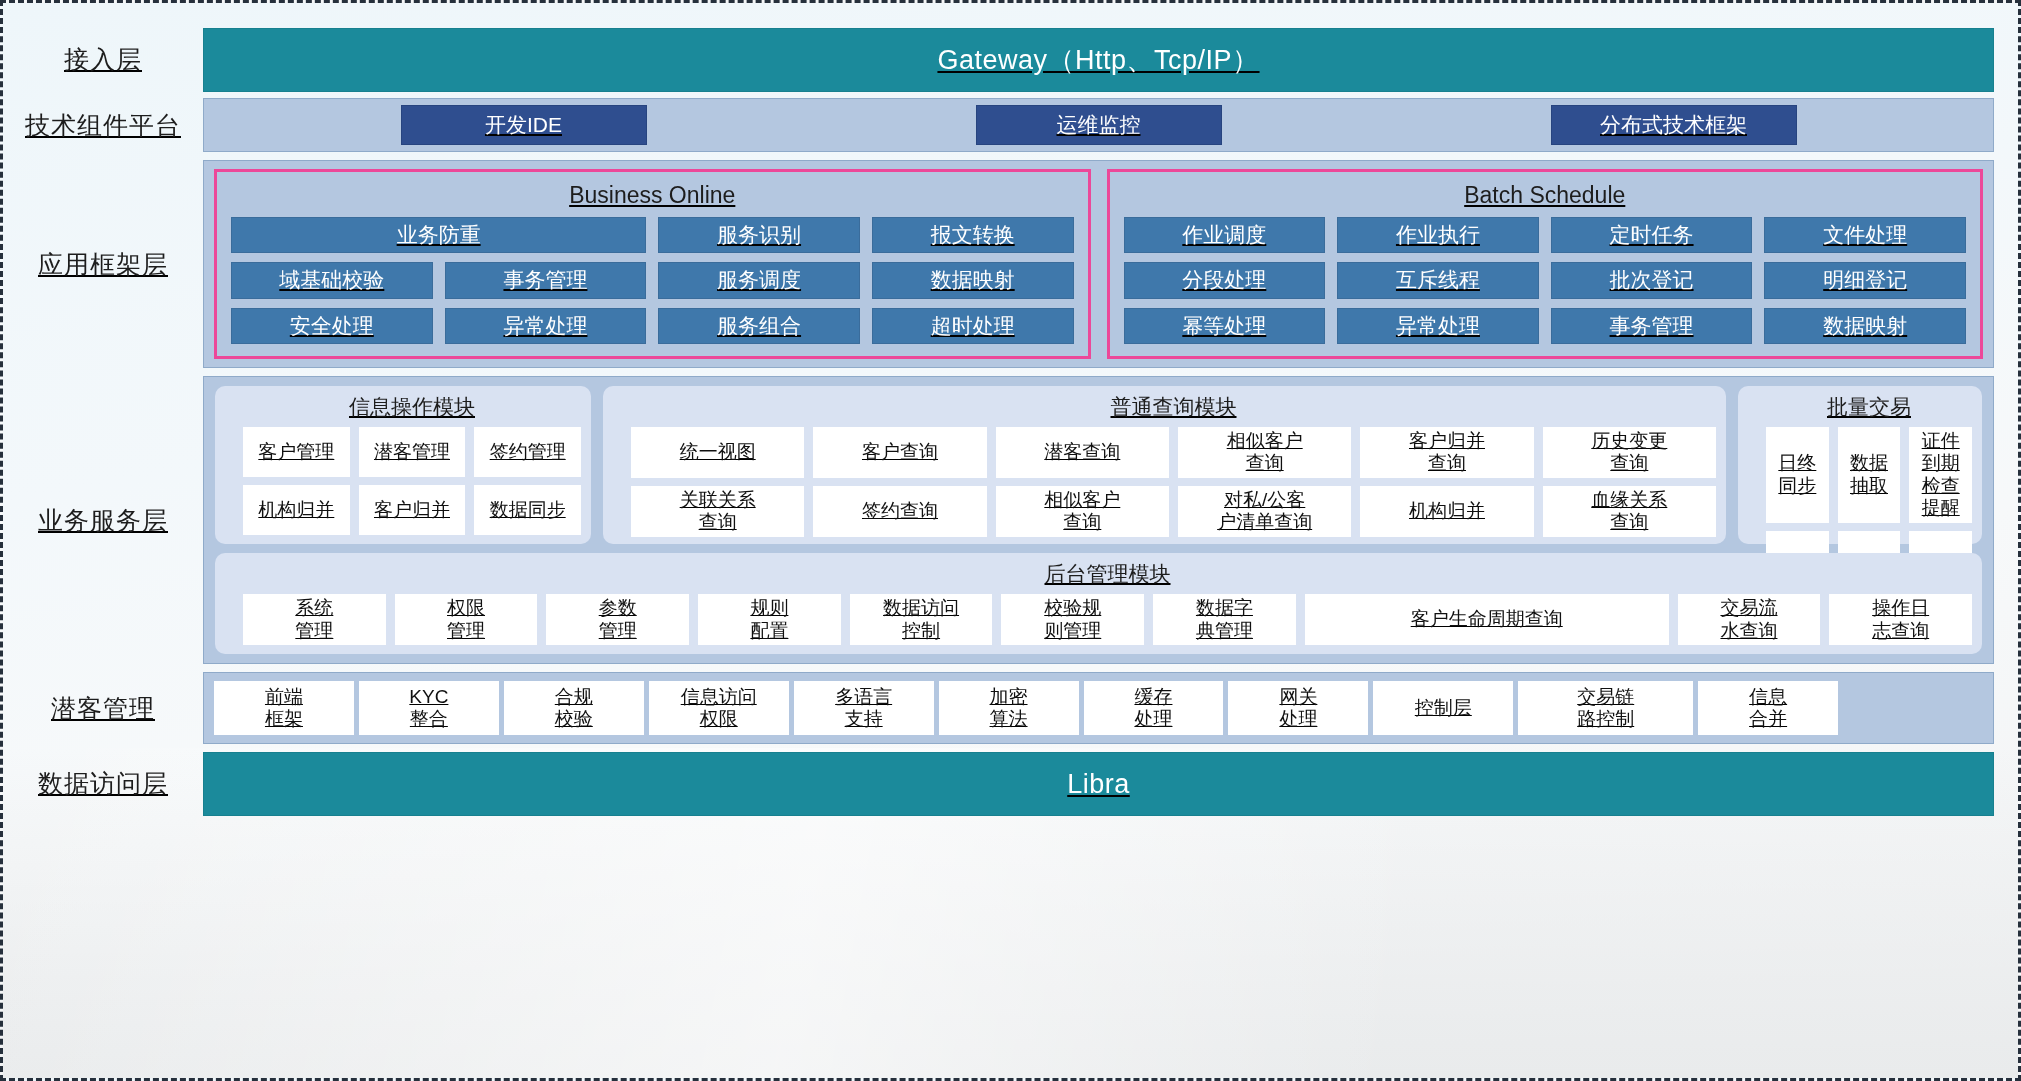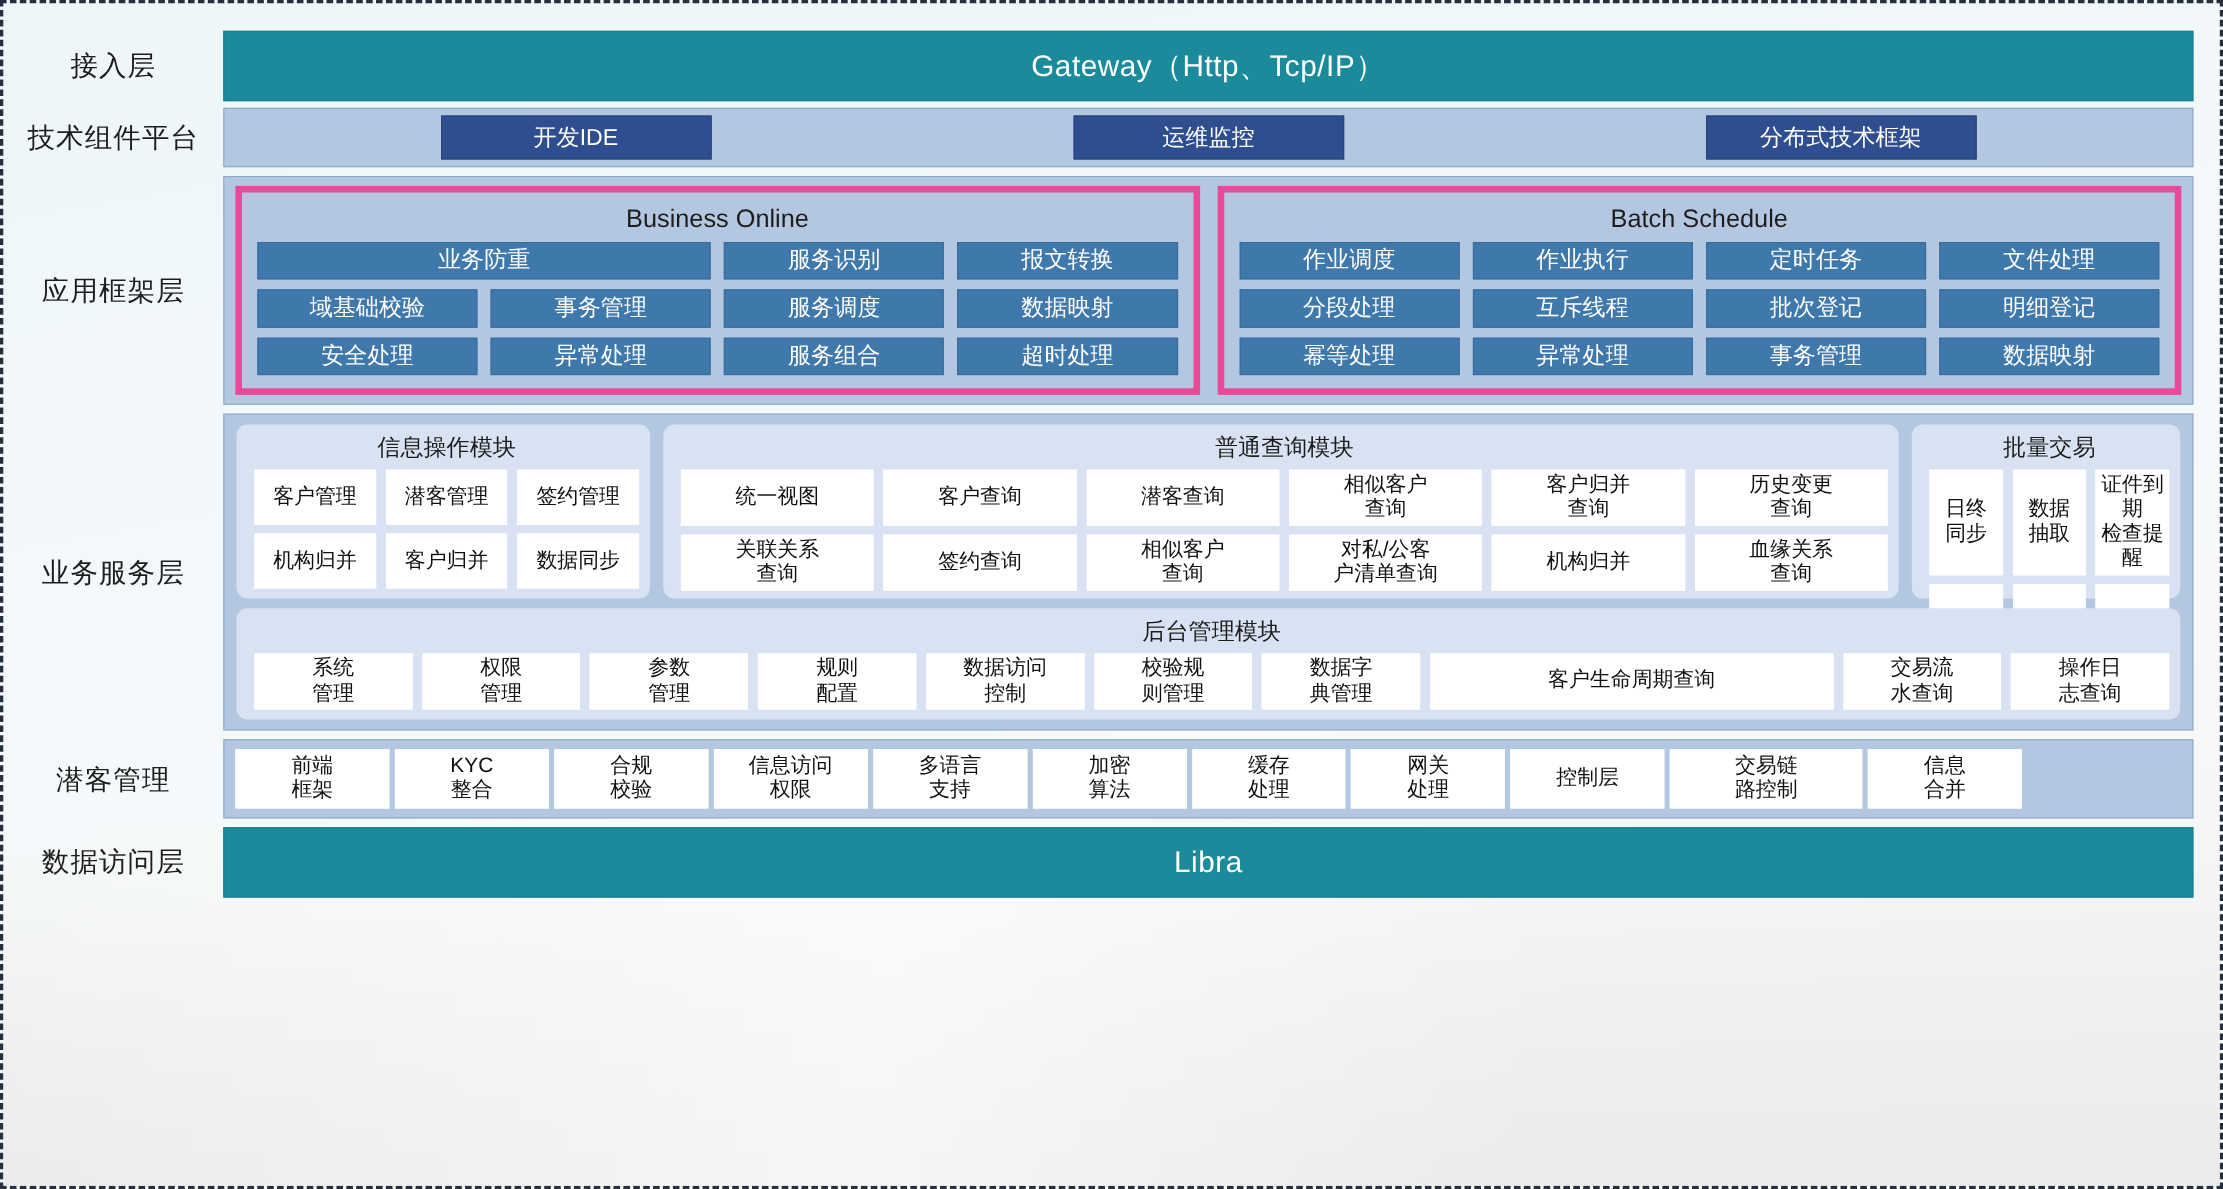--- a/index.html
+++ b/index.html
@@ -35,20 +35,21 @@
     position: relative;
     z-index: 2;
     display: grid;
     grid-template-columns: 200px 1fr;
     grid-template-rows: 62px 54px 208px 288px 72px 62px;
     row-gap: 8px;
     column-gap: 0px;
     padding: 25px 24px 22px 0px;
     box-sizing: border-box;
     height: 100%;
+    text-decoration: underline;
   }
   .layer-label {
     display: flex;
     align-items: center;
     justify-content: center;
     font-size: 25px;
     color: #1d1d1d;
     letter-spacing: 1px;
     white-space: nowrap;
   }
@@ -103,21 +104,21 @@
   
   .appfw {
     display: flex;
     gap: 16px;
     height: 100%;
     box-sizing: border-box;
   }
   .appfw-group {
     flex: 1 1 0;
     background: #b4c7e0;
-    border: 6px solid #ec4899;
+    border: 3px solid #ec4899;
     padding: 8px 14px 12px 14px;
     box-sizing: border-box;
     display: flex;
     flex-direction: column;
   }
   .group-title {
     text-align: center;
     font-size: 23px;
     color: #1d1d1d;
     margin: 2px 0 8px 0;
@@ -163,21 +164,21 @@
     gap: 12px;
     flex: 1 1 0;
     min-height: 0;
   }
   .bsl-bottom {
     flex: 0 0 96px;
   }
   .mod {
     background: #d9e2f2;
     border-radius: 10px;
-    padding: 4px 10px 9px 16px;
+    padding: 4px 10px 9px 28px;
     box-sizing: border-box;
     display: flex;
     flex-direction: column;
   }
   .mod-title {
     text-align: center;
     font-size: 21px;
     color: #1d1d1d;
     margin: 3px 0 6px 0;
   }

